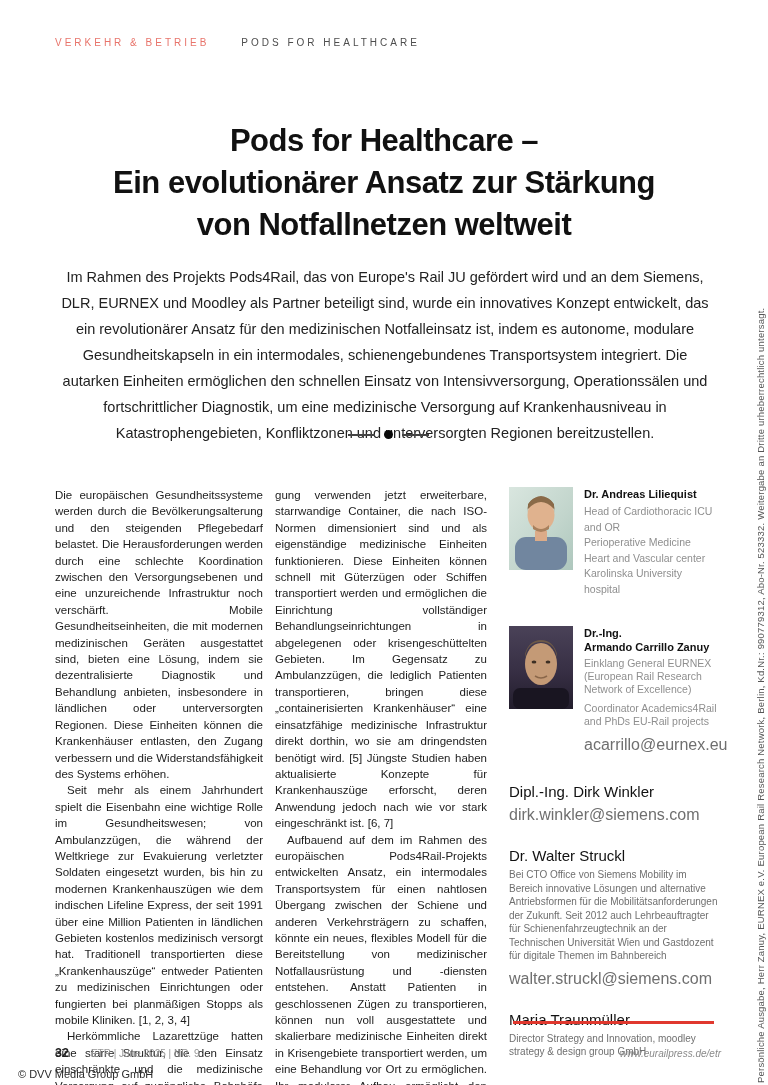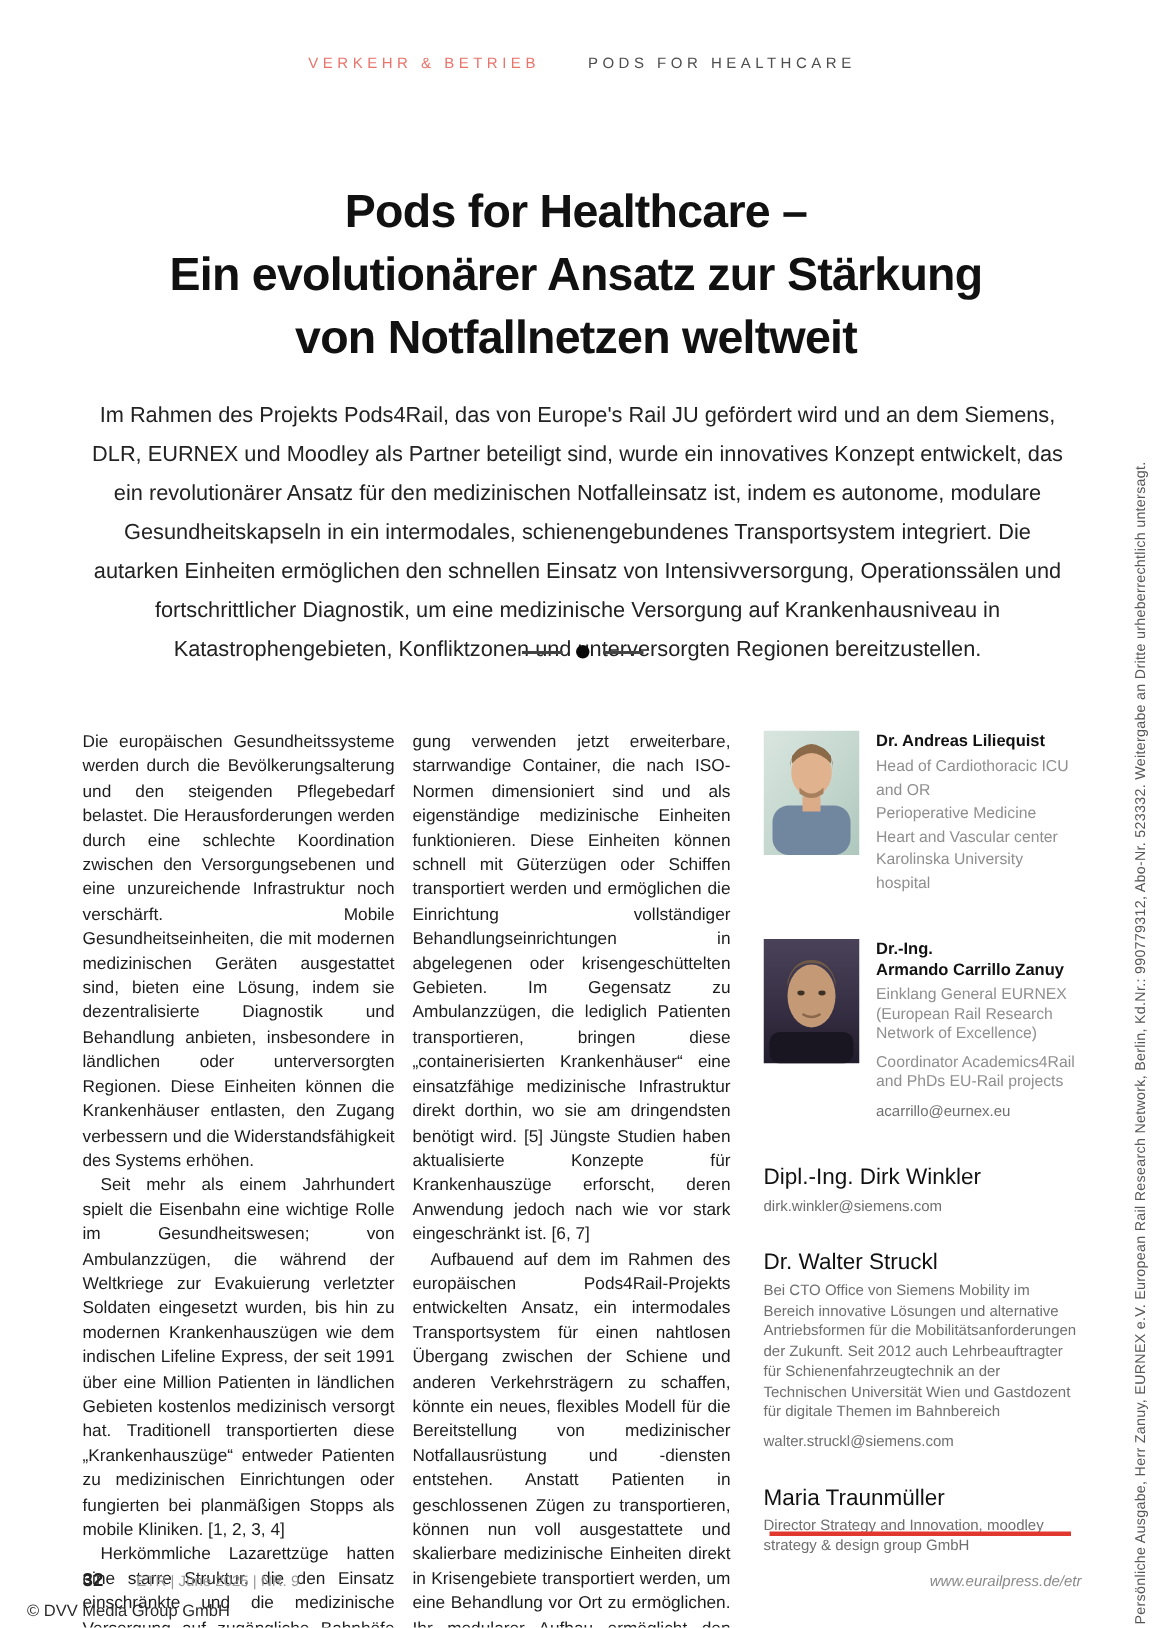--- a/index.html
+++ b/index.html
@@ -4,21 +4,21 @@
 <style>
   * { margin:0; padding:0; box-sizing:border-box; }
   html,body { background:#ffffff; }
   body { width:768px; height:1085px; position:relative; overflow:hidden;
          font-family:"Liberation Sans", sans-serif; color:#1a1a1a; }
 
   .page { position:absolute; inset:0; background:#fff; }
 
   
   .masthead { position:absolute; top:37px; left:55px; width:666px;
-              display:flex; justify-content:center;
+              display:flex; justify-content:flex-start;
               font-size:10px; letter-spacing:3px; font-weight:400;gap:32px; }
   .masthead .category { color:#e8746b; }
   .masthead .topic { color:#4d4d4d; }
 
   
   .title { position:absolute; top:96px; left:29px; width:710px; text-align:center;
            font-weight:700; font-size:31px; line-height:42px; letter-spacing:-0.5px;
            color:#111;margin-top:24px; }
 
   
@@ -40,21 +40,21 @@
   .col p + p { text-indent:12px; }
 
   
   .sidebar { width:212px; font-size:10px; }
   .author-card { display:flex; margin-bottom:29px; }
   .portrait { width:64px; height:83px; flex:none; margin-right:11px; }
   .portrait svg { display:block; width:64px; height:83px; }
   .author-name { font-weight:700; font-size:11px; line-height:14px; color:#111; margin-bottom:3px; }
   .author-lines div { color:#8f8f8f; font-size:10.5px; line-height:15.5px; }
   .author-par { color:#8f8f8f; font-size:10.5px; line-height:13px; margin-bottom:6px; }
-  .email { color:#6f6f6f; font-size:10px; text-decoration:none; display:inline-block; margin-top:2px; }
+  .email { color:#6f6f6f; font-size:16px; text-decoration:none; display:inline-block; margin-top:2px; }
   .person { margin-bottom:23px; }
   .person .p-name { font-weight:400; font-size:15px; color:#111; margin-bottom:4px; }
   .person .p-bio { color:#6f6f6f; font-size:10px; line-height:13.5px; margin-bottom:5px; }
   .rule-red { position:absolute; top:1021px; left:513px; width:201px; height:2.5px; background:#e0382e; }
 
   
   .footer { position:absolute; top:1046px; left:55px; width:666px;
             display:flex; align-items:baseline; }
   .page-num { font-weight:700; font-size:12.5px; color:#222; margin-right:22px; }
   .issue { color:#979797; font-size:10px; flex:1; }

